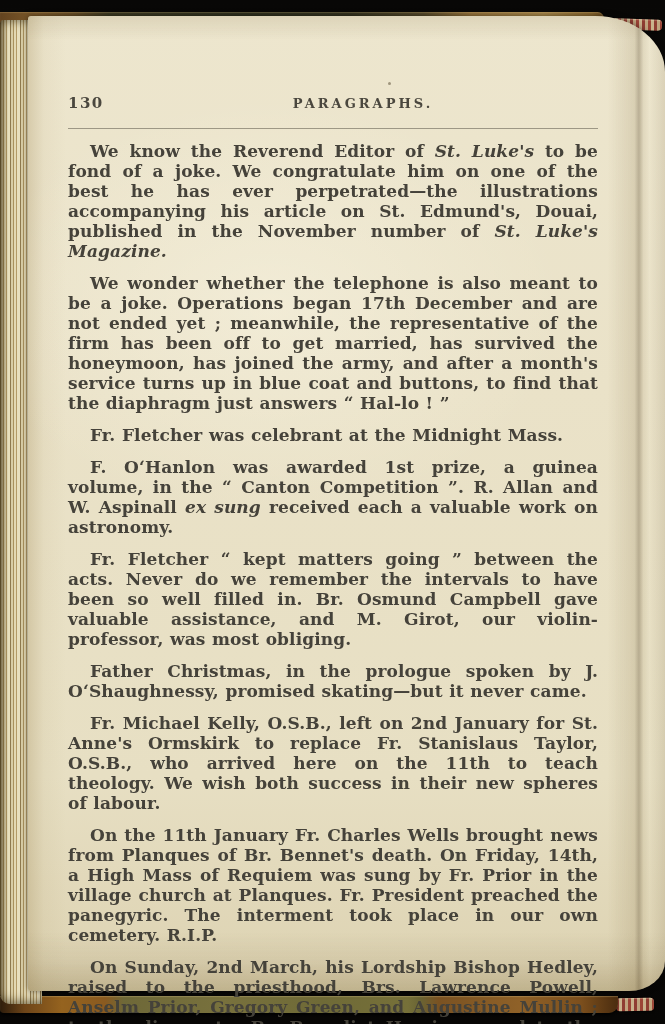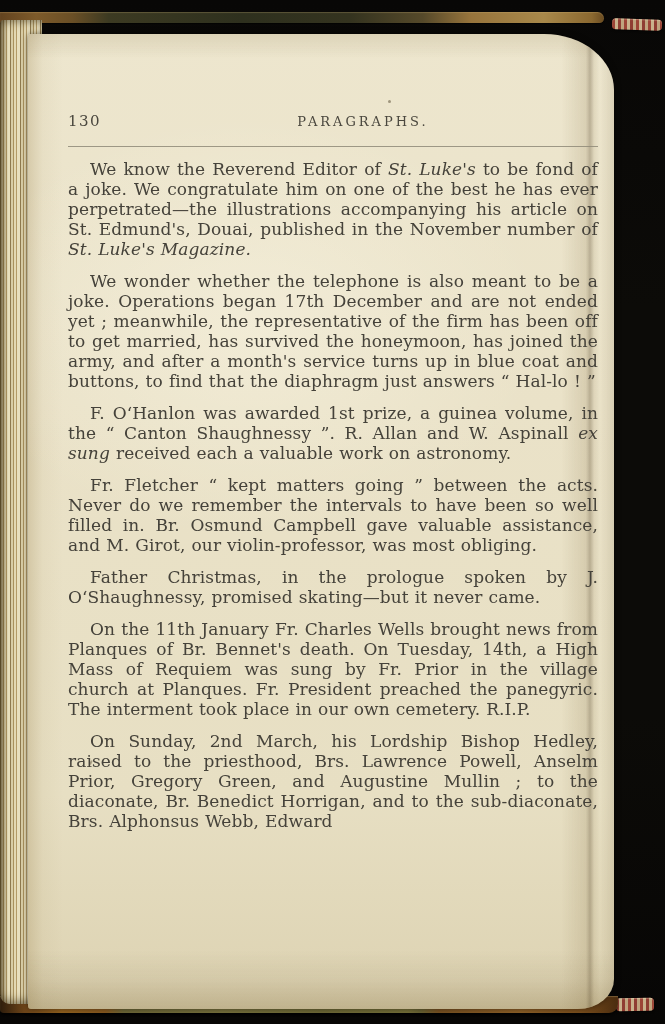--- a/index.html
+++ b/index.html
@@ -57,27 +57,28 @@
     background:
       linear-gradient(90deg, rgba(60,45,20,.55) 0%, rgba(60,45,20,0) 20%),
       repeating-linear-gradient(90deg,
         #8f7a4e 0 1px, #d8cda6 1px 3px, #a8905c 3px 4px,
         #e3d8b2 4px 6px, #b39a66 6px 7px, #e8dfbd 7px 10px);
     box-shadow:inset 0 6px 8px -4px rgba(40,30,10,.5), inset 0 -8px 10px -5px rgba(40,30,10,.55);
   }
 
   
   .page{
-    position:absolute;left:28px;top:34px;width:586px;height:975px;z-index:3;
+    position:absolute;left:28px;top:16px;width:637px;height:975px;z-index:3;
     border-radius:3px 70px 36px 3px / 3px 56px 30px 3px;
     background:
       radial-gradient(ellipse 420px 300px at 38% 30%, rgba(255,252,238,.35), rgba(255,252,238,0) 70%),
       linear-gradient(90deg, rgba(150,125,70,.25) 0%, rgba(150,125,70,.06) 2.5%, rgba(150,125,70,0) 6%),
       linear-gradient(180deg,#ede6ce 0%,#eae2c8 38%,#e7dfc3 78%,#ded4b4 97%,#d2c6a2 100%);
     box-shadow:0 0 6px rgba(0,0,0,.5);
+    font-weight:bold;
   }
   
   .page-shade{
     position:absolute;inset:0;border-radius:inherit;pointer-events:none;
     background:
       linear-gradient(90deg, rgba(0,0,0,0) 0%, rgba(0,0,0,0) 91%,
         rgba(120,98,55,.16) 95.2%, rgba(70,52,22,.30) 95.9%,
         rgba(120,98,55,.10) 96.6%, rgba(0,0,0,0) 97.6%, rgba(90,70,35,.12) 100%),
       linear-gradient(180deg, rgba(120,100,55,.14) 0%, rgba(120,100,55,0) 2.5%,
         rgba(0,0,0,0) 94%, rgba(110,90,50,.18) 100%);
@@ -137,22 +138,24 @@
     <div class="content">
       <div class="running-head">
         <span class="pagenum">130</span>
         <span class="headtitle">PARAGRAPHS.</span>
         <span></span>
       </div>
       <div class="rule"></div>
       <div class="text-block">
           <p><span>We know the Reverend Editor of </span><span class="it">St. Luke's</span><span> to be fond of a joke. We congratulate him on one of the best he has ever perpetrated—the illustrations accompanying his article on St. Edmund's, Douai, published in the November number of </span><span class="it">St. Luke's Magazine.</span></p>
           <p><span>We wonder whether the telephone is also meant to be a joke. Operations began 17th December and are not ended yet ; meanwhile, the representative of the firm has been off to get married, has survived the honeymoon, has joined the army, and after a month's service turns up in blue coat and buttons, to find that the diaphragm just answers “ Hal-lo ! ”</span></p>
-          <p><span>F. O‘Hanlon was awarded 1st prize, a guinea volume, in the “ Canton Shaughnessy ”.  R. Allan and W. Aspinall </span><span class="it">ex sung</span><span> received each a valuable work on astronomy.</span></p>
+          <p><span>Fr. Fletcher was celebrant at the Midnight Mass.</span></p>
+          <p><span>F. O‘Hanlon was awarded 1st prize, a guinea volume, in the “ Canton Competition ”.  R. Allan and W. Aspinall </span><span class="it">ex sung</span><span> received each a valuable work on astronomy.</span></p>
           <p><span>Fr. Fletcher “ kept matters going ” between the acts.  Never do we remember the intervals to have been so well filled in.  Br. Osmund Campbell gave valuable assistance, and M. Girot, our violin-professor, was most obliging.</span></p>
           <p><span>Father Christmas, in the prologue spoken by J. O‘Shaughnessy, promised skating—but it never came.</span></p>
-          <p><span>On the 11th January Fr. Charles Wells brought news from Planques of Br. Bennet's death.  On Tuesday, 14th, a High Mass of Requiem was sung by Fr. Prior in the village church at Planques. Fr. President preached the panegyric.  The interment took place in our own cemetery.  R.I.P.</span></p>
+          <p><span>Fr. Michael Kelly, O.S.B., left on 2nd January for St. Anne's Ormskirk to replace Fr. Stanislaus Taylor, O.S.B., who arrived here on the 11th to teach theology.  We wish both success in their new spheres of labour.</span></p>
+          <p><span>On the 11th January Fr. Charles Wells brought news from Planques of Br. Bennet's death.  On Friday, 14th, a High Mass of Requiem was sung by Fr. Prior in the village church at Planques. Fr. President preached the panegyric.  The interment took place in our own cemetery.  R.I.P.</span></p>
           <p><span>On Sunday, 2nd March, his Lordship Bishop Hedley, raised to the priesthood, Brs. Lawrence Powell, Anselm Prior, Gregory Green, and Augustine Mullin ; to the diaconate, Br. Benedict Horrigan, and to the sub-diaconate, Brs. Alphonsus Webb, Edward</span></p>
         </div>
     </div>
   </div>
 
 </div>
 
 </body></html>

